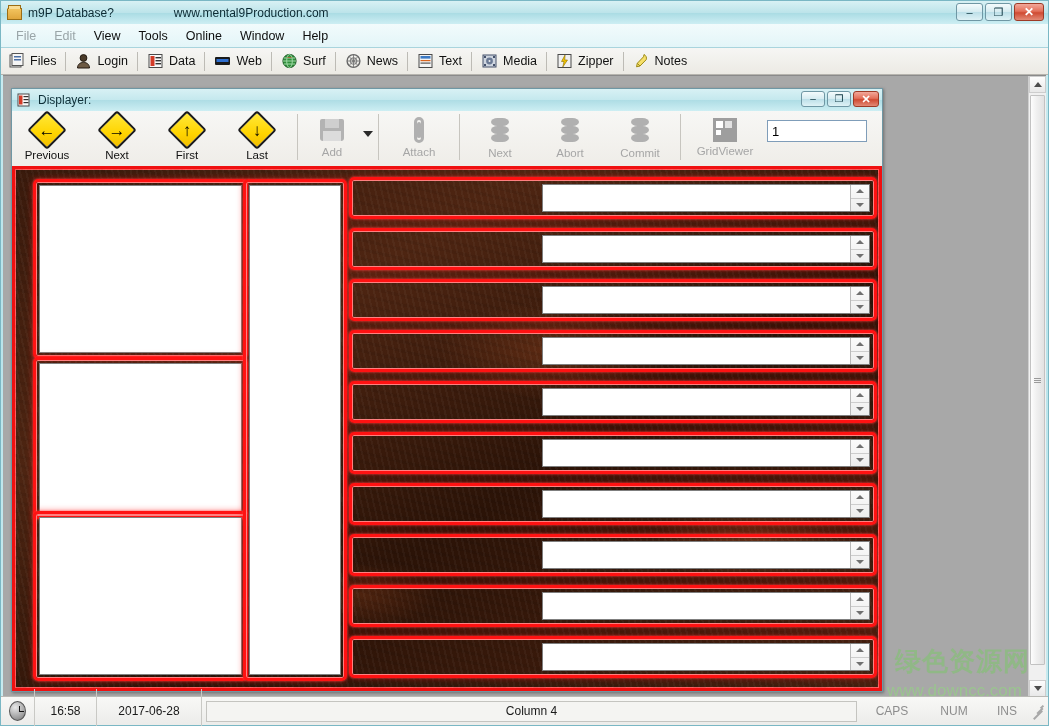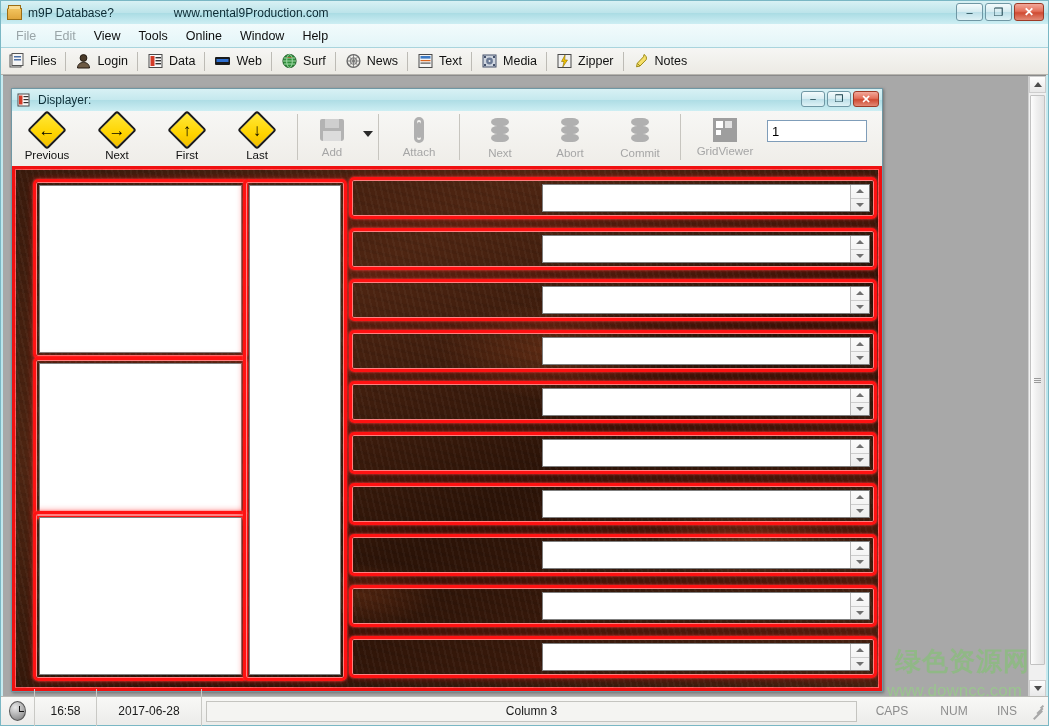--- a/index.html
+++ b/index.html
@@ -790,21 +790,21 @@
 
   <div id="wm1">绿色资源网</div>
   <div id="wm2">www.downcc.com</div>
 
   <div id="statusbar">
     <div class="sb-cell" style="width:34px;">
       <span class="clockicon"></span>
     </div>
     <div class="sb-cell" style="width:62px;">16:58</div>
     <div class="sb-cell" style="width:105px;">2017-06-28</div>
-    <div id="sb-column">Column 3</div>
+    <div id="sb-column">Column 4</div>
     <div class="sb-ind">CAPS</div>
     <div class="sb-ind">NUM</div>
     <div class="sb-ind" style="width:44px;">INS</div>
     <div id="sb-grip">
       <i style="top:11px;width:12px;"></i>
         <i style="top:7px;width:8px;"></i>
         <i style="top:3px;width:4px;"></i>
     </div>
   </div>
 

